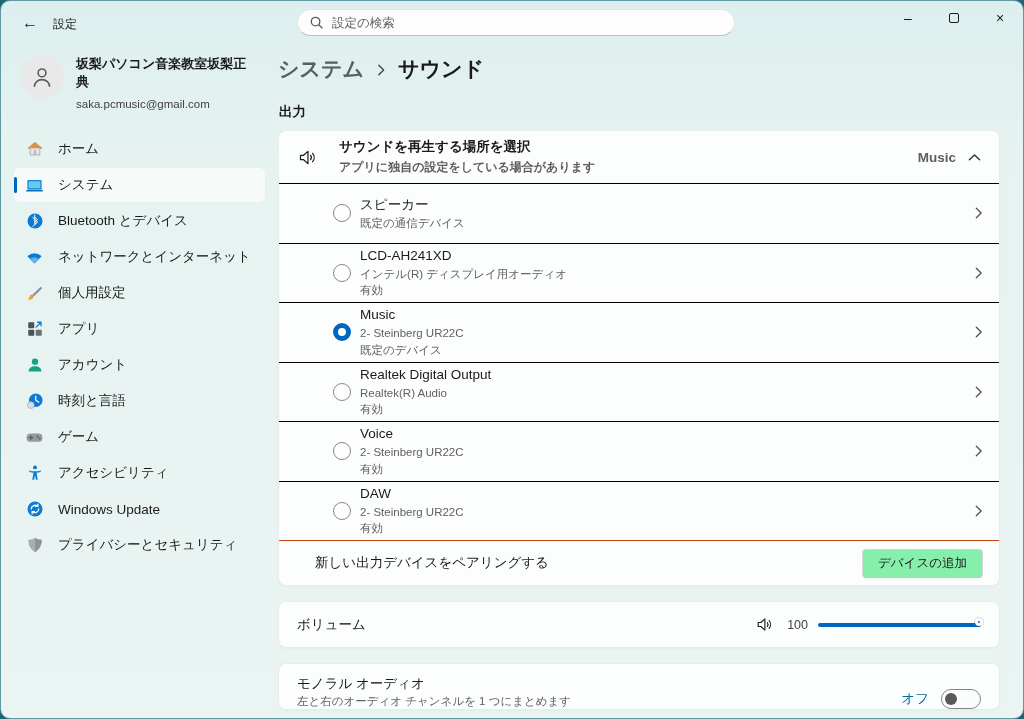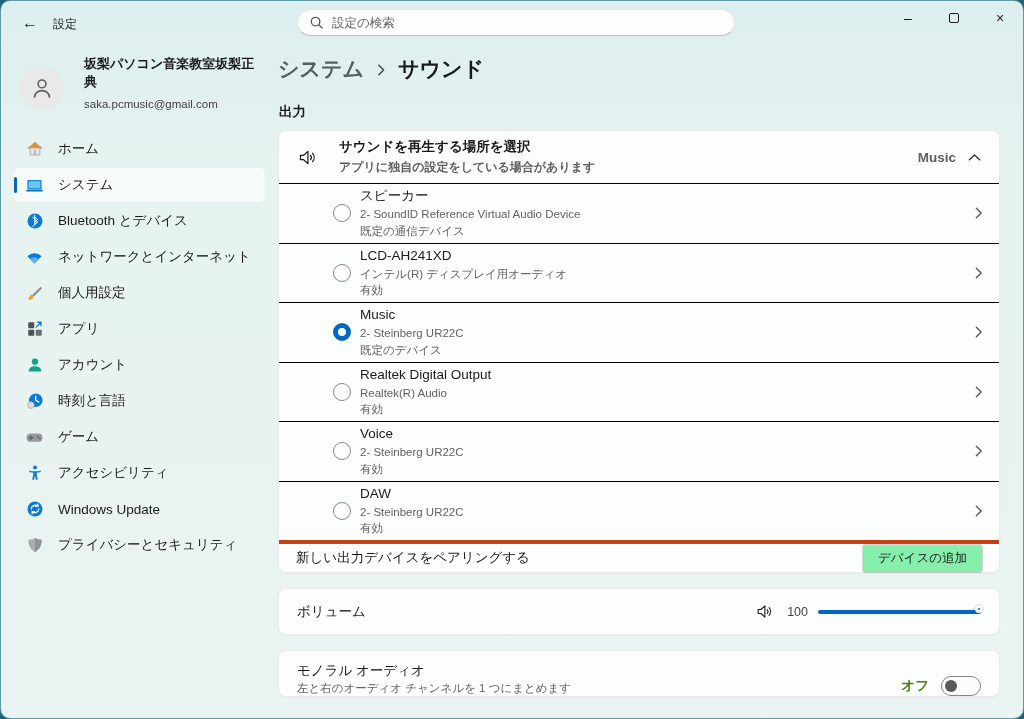--- a/index.html
+++ b/index.html
@@ -20,21 +20,21 @@
     padding:0 12px; gap:9px; }
   .search-box input { border:none; outline:none; background:transparent; font-size:12.5px; color:#1a1a1a; width:100%;
     font-family:inherit; }
   .search-box input::placeholder { color:#5f5f5f; opacity:1; }
   .win-controls { position:absolute; right:0; top:0; display:flex; }
   .win-btn { width:46px; height:34px; display:flex; align-items:center; justify-content:center; background:transparent;
     border:none; color:#1a1a1a; font-size:14px; cursor:pointer; }
   .max-glyph { width:10px; height:10px; border:1px solid #1a1a1a; border-radius:2px; display:inline-block; }
   
   .sidebar { position:absolute; top:44px; left:0; width:277px; bottom:0; padding:0 13px; }
-  .profile { display:flex; align-items:flex-end; gap:20px; margin:6px 2px 18px 2px; padding:4px; border-radius:4px; }
+  .profile { display:flex; align-items:flex-start; gap:12px; margin:6px 2px 18px 2px; padding:4px; border-radius:4px; }
   .avatar { width:44px; height:44px; border-radius:50%; background:#e9e9e9; display:flex; align-items:center;
     justify-content:center; flex:0 0 auto; }
   .profile-name { font-size:13px; font-weight:bold; color:#1a1a1a; line-height:1.35; }
   .profile-email { font-size:11.5px; color:#3f3f3f; margin-top:8px; }
   .nav-item { position:relative; display:flex; align-items:center; gap:14px; height:34px; margin-bottom:2px;
     padding:0 10px 0 11px; border-radius:5px; cursor:pointer; }
   .nav-item .label { font-size:13.5px; color:#1a1a1a; white-space:nowrap; }
   .nav-item.active { background:rgba(255,255,255,0.62); box-shadow:0 0 1px rgba(0,0,0,0.06); }
   .nav-item.active::before { content:""; position:absolute; left:0; top:9px; width:3px; height:16px; border-radius:2px;
     background:#0067c0; }
@@ -57,40 +57,40 @@
   .device-row { display:flex; align-items:center; height:59.5px; border-top:1px solid #000000; padding:0 16px 0 54px;
     cursor:pointer; }
   .radio { width:18px; height:18px; border-radius:50%; border:1px solid #888888; background:#fefefe; flex:0 0 auto;
     margin-right:9px; }
   .radio.checked { border:5px solid #0067c0; background:#ffffff; }
   .dev-texts { line-height:1.25; }
   .dev-name { font-size:13.5px; color:#1a1a1a; }
   .dev-detail { font-size:11.5px; color:#616161; margin-top:2px; }
   .dev-status { font-size:11.5px; color:#616161; margin-top:2px; }
   .dev-chevron { margin-left:auto; display:flex; }
-  .pair-row { display:flex; align-items:center; height:32px; border-top:4px solid #c2410c; padding:0 16px 0 17px; }
+  .pair-row { display:flex; align-items:center; height:45px; border-top:1px solid #c2410c; padding:0 16px 0 36px; }
   .pair-label { font-size:13.5px; color:#1a1a1a; }
   .add-device-btn { margin-left:auto; font-family:inherit; font-size:12.5px; color:#1a1a1a; background:#86efac;
     border:1px solid #d6d6d6; border-bottom-color:#c4c4c4; border-radius:4px; padding:5px 15px; cursor:pointer; }
   
   .volume-card { margin-top:15px; height:47px; display:flex; align-items:center; padding:0 18px; }
   .vol-label { font-size:13.5px; color:#1a1a1a; }
   .vol-right { margin-left:auto; display:flex; align-items:center; gap:10px; }
   .vol-value { font-size:12.5px; color:#444; min-width:24px; text-align:right; }
   .slider { position:relative; width:163px; height:16px; display:flex; align-items:center; cursor:pointer; }
   .slider-track { width:100%; height:4px; border-radius:2px; background:#0067c0; }
   .slider-thumb { position:absolute; right:-2px; top:1px; width:8px; height:8px; background:#0067c0; border-radius:50%;
     border:3px solid #ffffff; box-shadow:0 0 0 1px rgba(0,0,0,0.14); }
   
   .mono-card { margin-top:15px; height:47px; display:flex; align-items:flex-end; padding:0 18px; }
   .mono-texts { line-height:1.3; }
   .mono-title { font-size:13.5px; color:#1a1a1a; }
   .mono-sub { font-size:11.5px; color:#5f5f5f; margin-top:2px; }
   .mono-right { margin-left:auto; display:flex; align-items:center; gap:12px; }
-  .toggle-state { font-size:13.5px; color:#4d7c0f;font-weight:bold; }
+  .toggle-state { font-size:13.5px; color:#0369a1; }
   .toggle { width:40px; height:20px; border-radius:10px; border:1px solid #858585; background:#fbfcfc; position:relative;
     cursor:pointer; }
   .toggle-knob { position:absolute; left:3px; top:3px; width:12px; height:12px; border-radius:50%; background:#5a5a5a; }
 </style>
 </head>
 <body>
 
 <div class="window">
 
   <div class="titlebar">
@@ -281,21 +281,20 @@
                 <path d="M1.5 7 7 1.8 12.5 7" fill="none" stroke="#333" stroke-width="1.5" stroke-linecap="round" stroke-linejoin="round"></path>
               </svg>
           </span>
         </div>
       </div>
 
       <div class="device-row">
         <span class="radio"></span>
         <div class="dev-texts">
           <div class="dev-name">スピーカー</div>
-          <div class="dev-detail">2- SoundID Reference Virtual Audio Device</div>
           <div class="dev-status">既定の通信デバイス</div>
         </div>
         <span class="dev-chevron">
             <svg width="9" height="14" viewBox="0 0 10 16">
               <path d="M2.5 2.5 8 8l-5.5 5.5" fill="none" stroke="#555" stroke-width="1.5" stroke-linecap="round" stroke-linejoin="round"></path>
             </svg>
           </span>
       </div>
 
       <div class="device-row">

